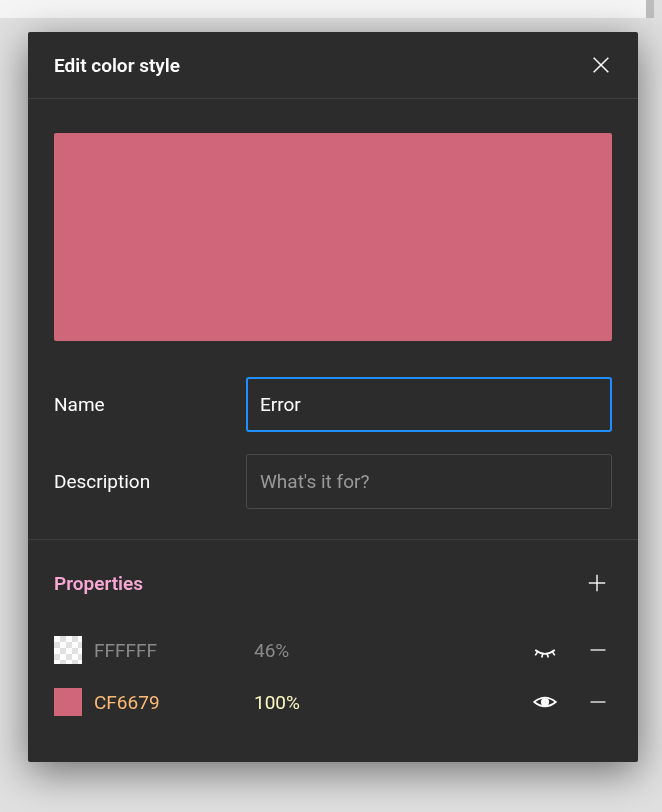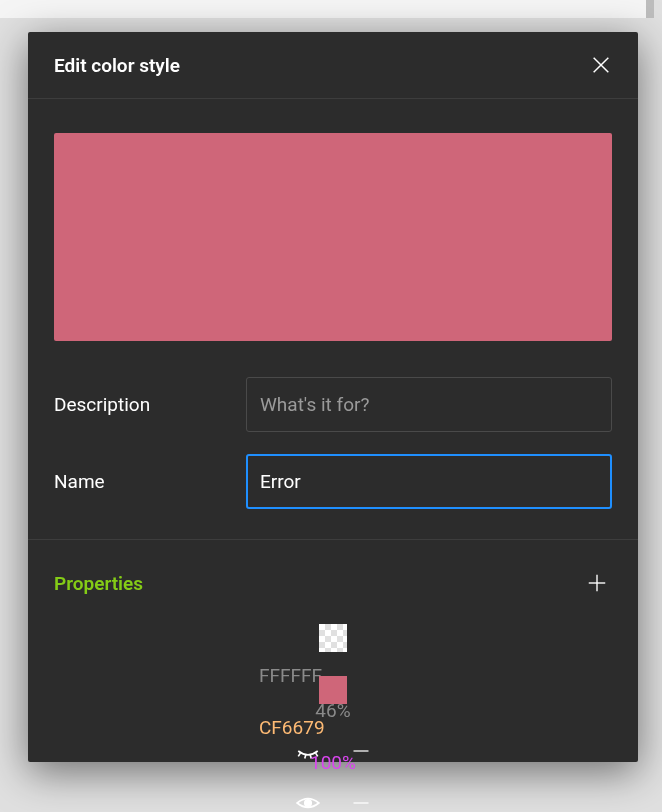--- a/index.html
+++ b/index.html
@@ -107,21 +107,21 @@
     }
     .properties-header {
       display: flex;
       align-items: center;
       justify-content: space-between;
       margin-bottom: 26px;
     }
     .properties-title {
       font-size: 19px;
       font-weight: 600;
-      color: #84cc16;
+      color: #f9a8d4;
     }
     .icon-btn {
       background: none;
       border: none;
       cursor: pointer;
       padding: 4px;
       display: flex;
       align-items: center;
       justify-content: center;
     }
@@ -130,21 +130,20 @@
       height: 22px;
       stroke: #fff;
       stroke-width: 1.5;
       fill: none;
     }
     .property-row {
       display: flex;
       align-items: center;
       height: 52px;
       gap: 12px;
-      flex-direction: column;
     }
     .swatch {
       width: 28px;
       height: 28px;
       flex-shrink: 0;
       position: relative;
     }
     .swatch.checker {
       background-image:
         linear-gradient(45deg, #ccc 25%, transparent 25%),
@@ -163,21 +162,21 @@
       width: 148px;
       font-size: 19px;
     }
     .hex-hidden { color: #8a8a8a; }
     .hex-visible { color: #fdba74; }
     .opacity-label {
       flex: 1;
       font-size: 19px;
     }
     .op-hidden { color: #8a8a8a; }
-    .op-visible { color: #d946ef; text-align: center; }
+    .op-visible { color: #fef9c3; }
     .row-actions {
       display: flex;
       align-items: center;
       gap: 22px;
     }
     .eye-hidden svg, .eye-visible svg {
       width: 26px;
       height: 26px;
     }
     .minus-btn svg {
@@ -199,27 +198,27 @@
         <line x1="4" y1="4" x2="20" y2="20"></line>
         <line x1="20" y1="4" x2="4" y2="20"></line>
       </svg>
     </button>
   </div>
 
   <div class="modal-body">
     <div class="color-preview" style="background:#CF6679;"></div>
 
     <div class="field-row">
+      <div class="field-label">Name</div>
+      <input type="text" class="text-input" value="Error" style="">
+    </div>
+
+    <div class="field-row">
       <div class="field-label">Description</div>
       <input type="text" class="text-input plain" placeholder="What's it for?" style="">
-    </div>
-
-    <div class="field-row">
-      <div class="field-label">Name</div>
-      <input type="text" class="text-input" value="Error" style="">
     </div>
   </div>
 
   <div class="properties-section">
     <div class="properties-header">
       <div class="properties-title">Properties</div>
       <button class="icon-btn">
         <svg viewBox="0 0 24 24">
           <line x1="12" y1="3" x2="12" y2="21"></line>
           <line x1="3" y1="12" x2="21" y2="12"></line>

